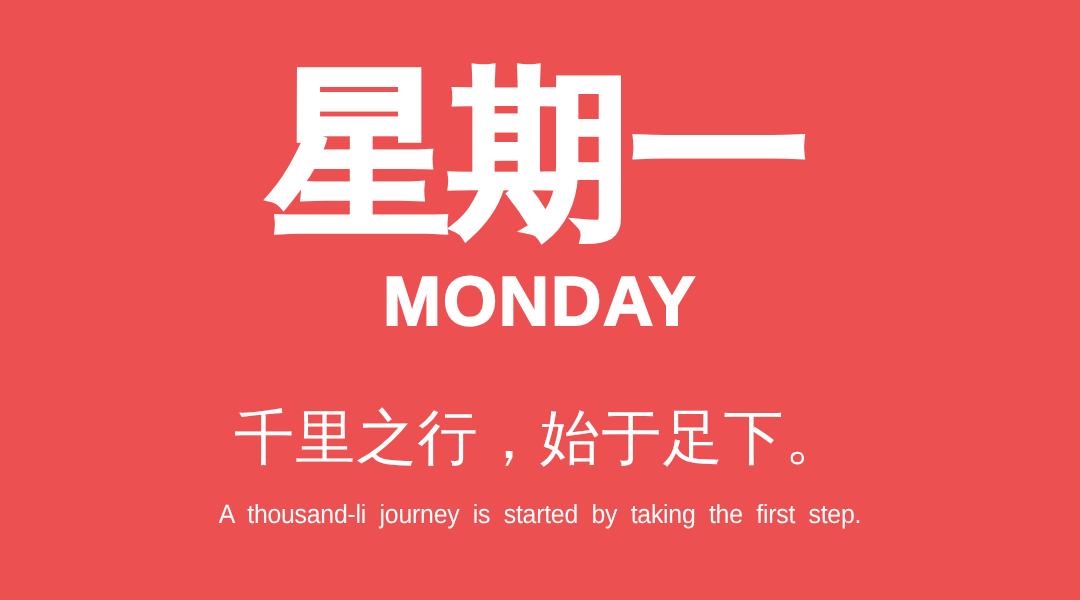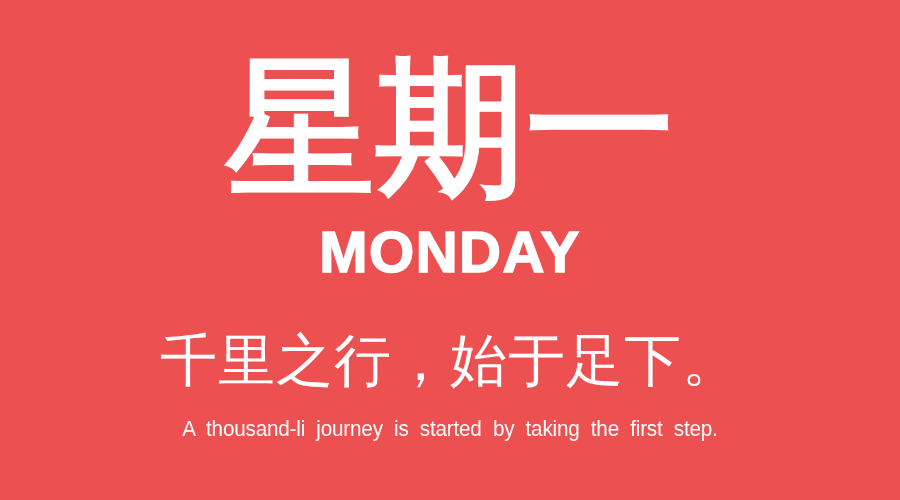--- a/index.html
+++ b/index.html
@@ -33,21 +33,21 @@
     left: 0;
     right: 0;
     top: 36px;
     height: 186px;
     display: flex;
     align-items: center;
     justify-content: center;
     color: #ffffff;
     font-family: "DejaVu Sans", "Liberation Sans", sans-serif;
     font-size: 150px;
-    font-weight: 400;
+    font-weight: 700;
     line-height: 1;
     letter-spacing: 0px;
     white-space: nowrap;
     -webkit-text-stroke: 4px #ffffff;
     text-rendering: geometricPrecision;
   }
 
   
   #day-name {
     position: absolute;
@@ -72,22 +72,22 @@
   #proverb-cjk {
     position: absolute;
     left: 0;
     right: 0;
     top: 332px;
     height: 66px;
     display: flex;
     align-items: center;
     justify-content: center;
     color: #ffffff;
-    font-family: Liberation Mono, monospace;
-    font-size: 57px;
+    font-family: Liberation Sans, sans-serif;
+    font-size: 50px;
     font-weight: 400;
     line-height: 1;
     letter-spacing: 1px;
     white-space: nowrap;
   }
 
   
   #proverb-en {
     position: absolute;
     left: 0;

